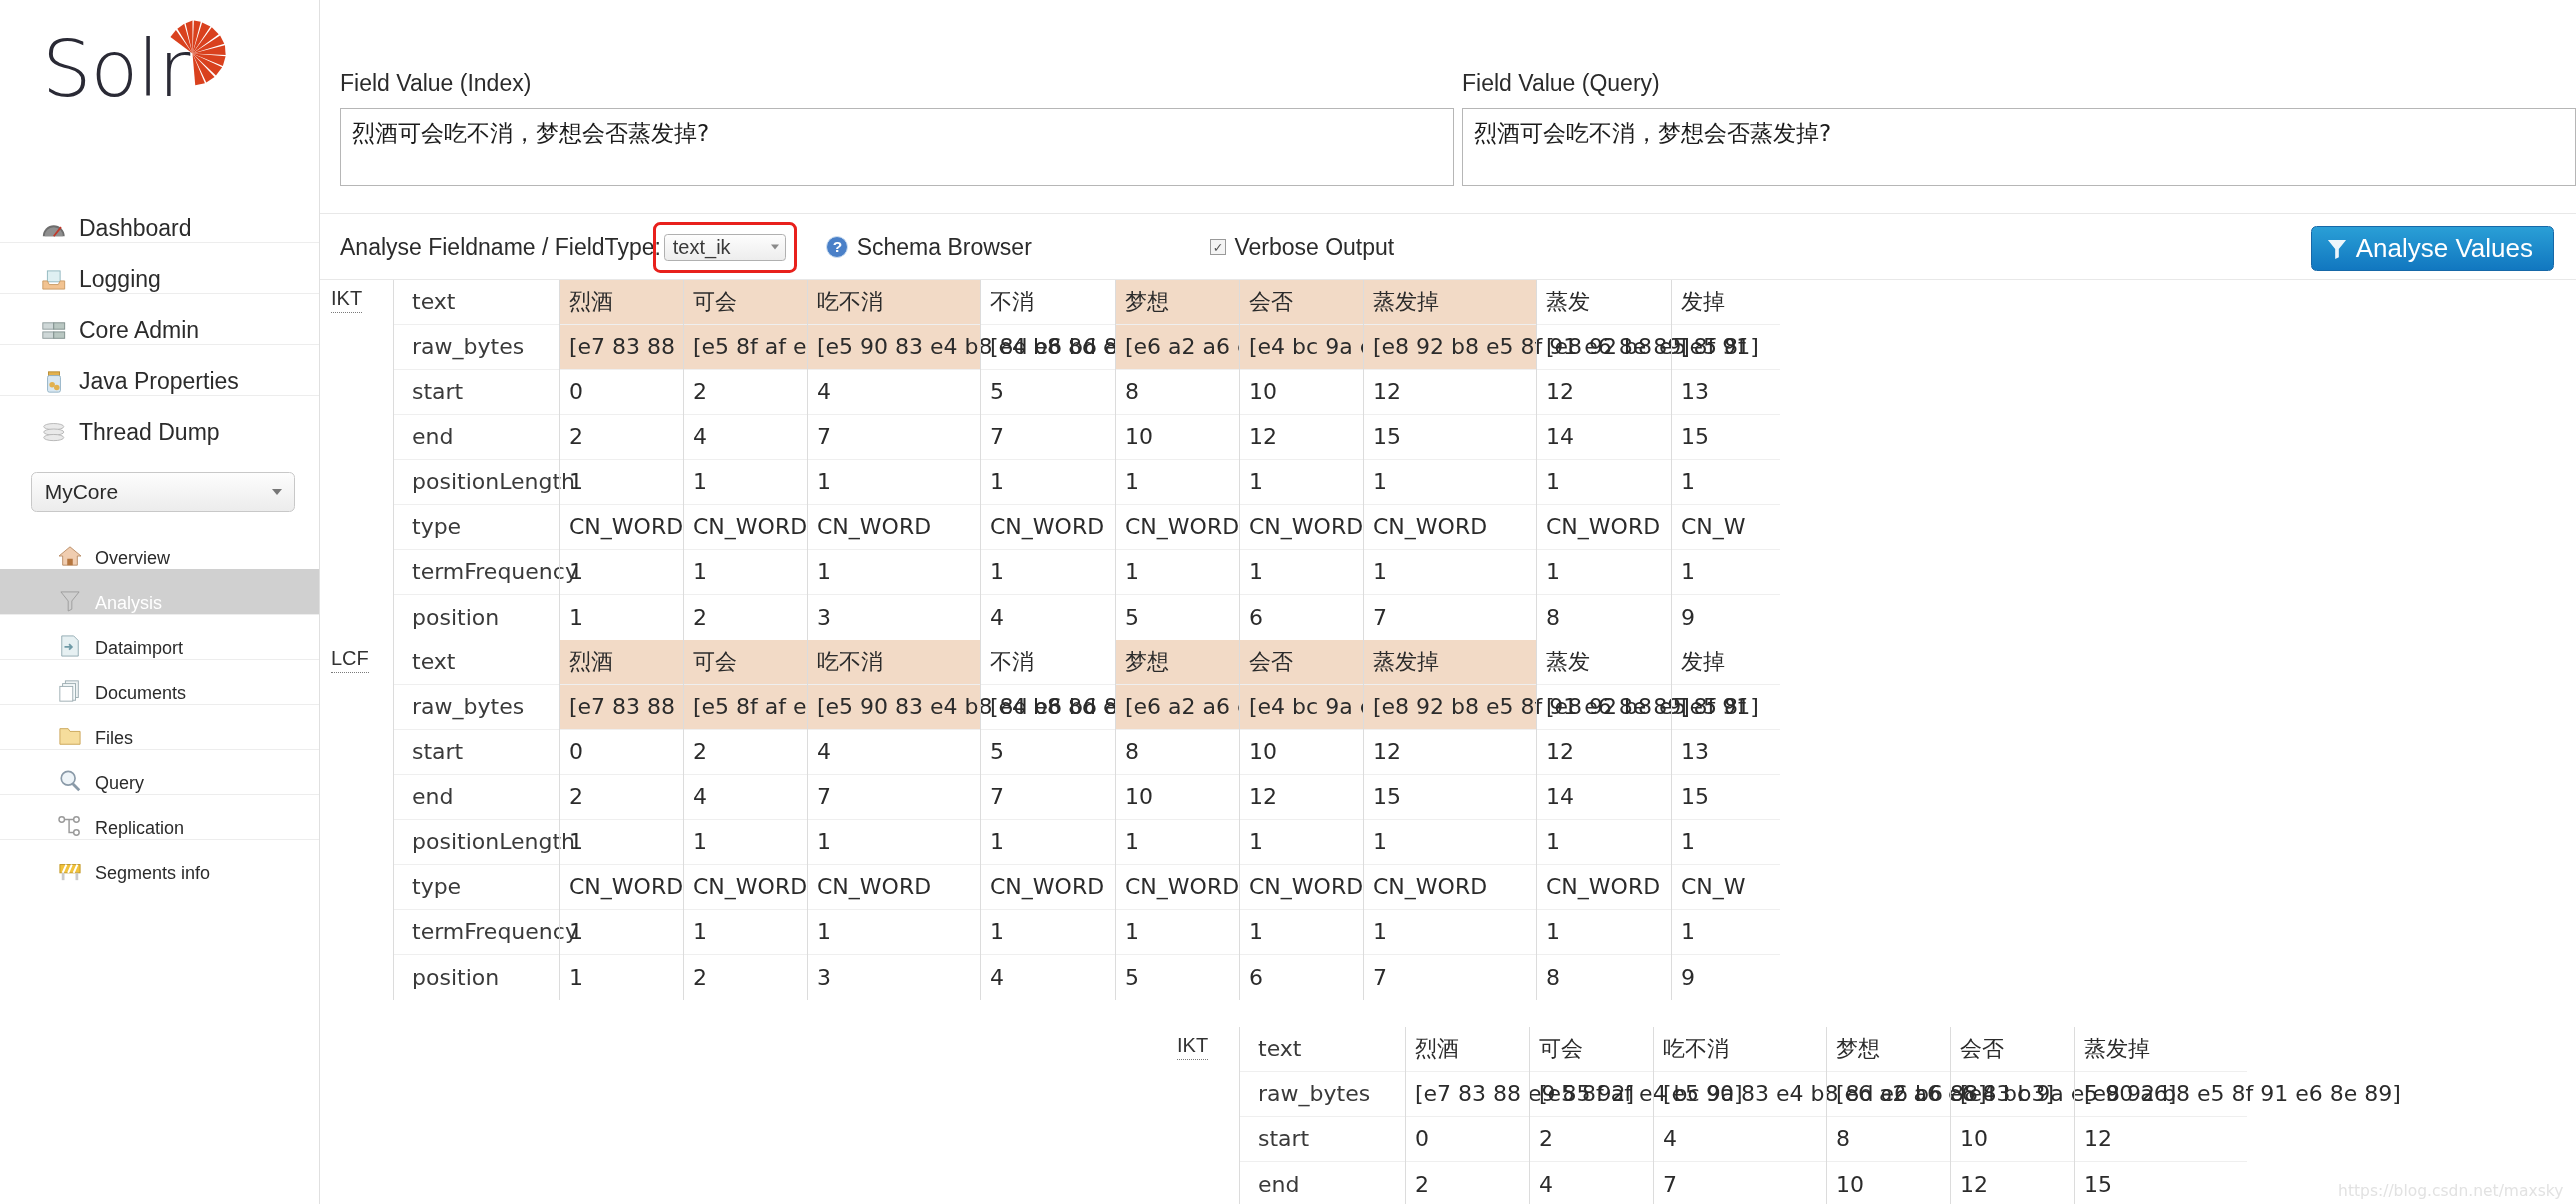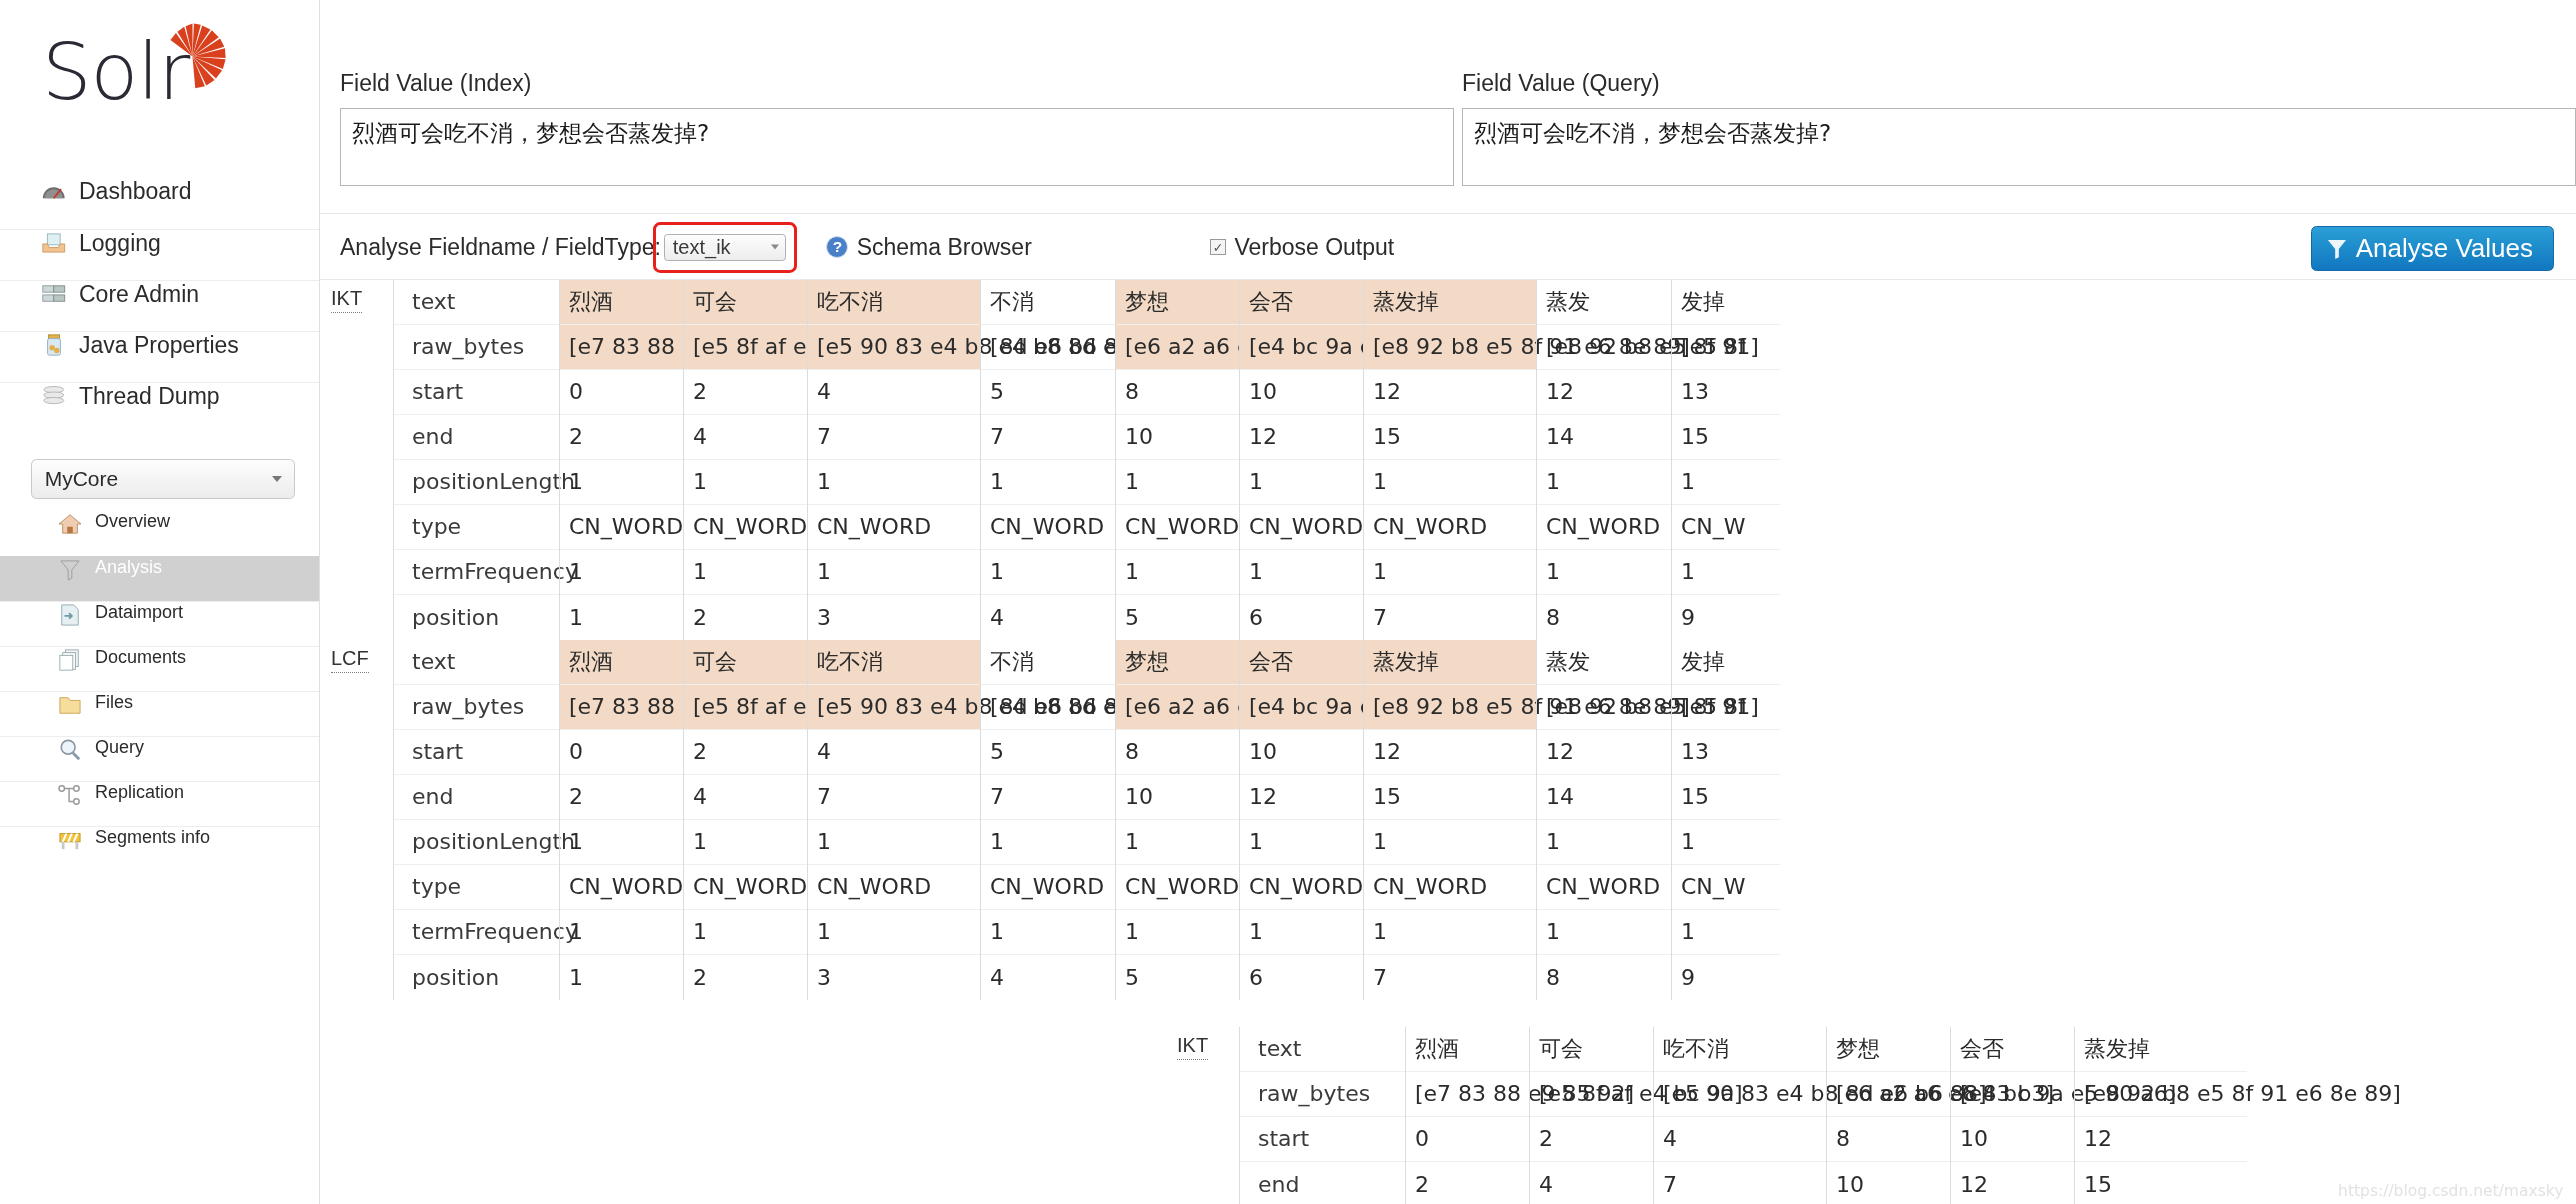--- a/index.html
+++ b/index.html
@@ -12,33 +12,33 @@
   }
   #app { position: relative; width: 2576px; height: 1204px; display: flex; }
 
   
   #sidebar {
     width: 320px; flex: 0 0 320px;
     background: #fff;
     border-right: 0.9px solid #e0e0e0;
     position: relative;
   }
-  #logo-wrap { padding: 24px 0 0 42px; height: 178px; }
+  #logo-wrap { padding: 8px 0 0 42px; height: 178px; margin-top: 13px; }
   .solr-logo { position: relative; width: 209px; height: 100px; }
   .solr-word {
     font-family: "DejaVu Sans", sans-serif;
     font-size: 78px; color: #2a2a35; letter-spacing: -0.9px;
     line-height: 1; font-weight: 300;
     position: absolute; left: 0; top: 9px;
   }
   .solr-burst { position: absolute; left: 116px; top: -1.8px; width: 69px; height: 69px; }
 
   .nav-group { list-style: none; margin: 0; padding: 0; }
   .nav-item {
-    display: flex; align-items: flex-start;
+    display: flex; align-items: flex-end;
     height: 51px;
     padding-left: 40px;
     border-top: 0.9px solid #ededed;
     font-size: 23px; color: #2b2b2b;
     cursor: pointer;
     background: #fff;
   }
   .nav-item:first-child { border-top: none; }
   .nav-ico {
     width: 27px; height: 25.5px; margin-right: 12px;

